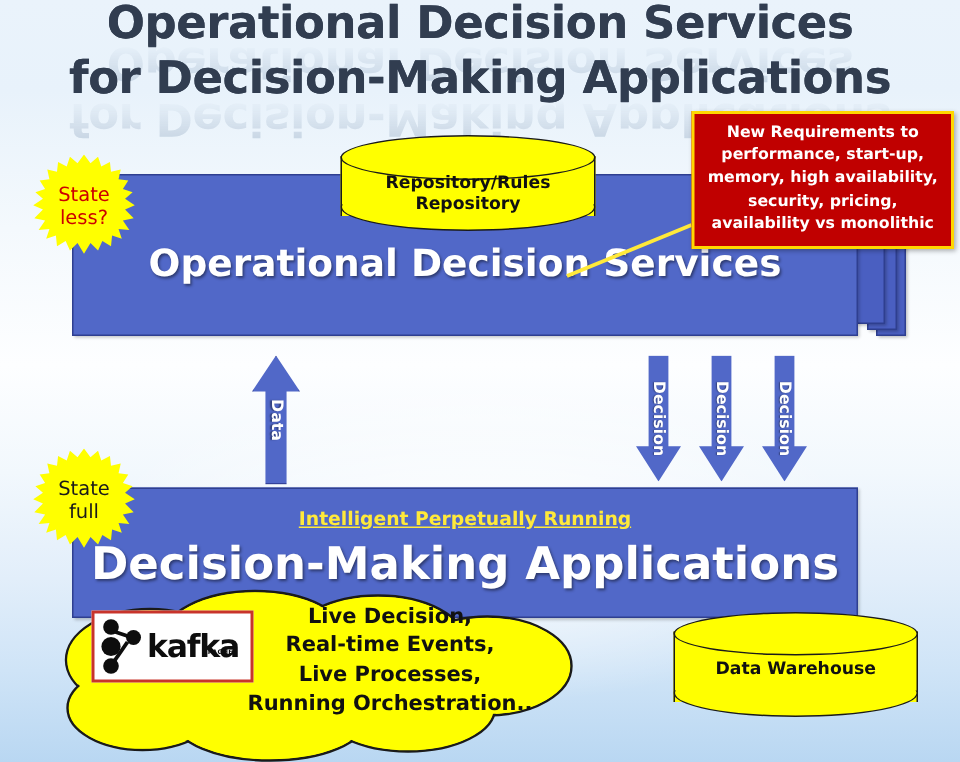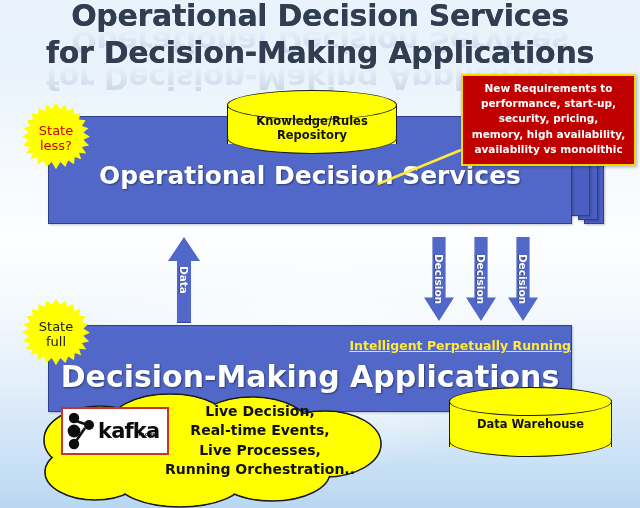--- a/index.html
+++ b/index.html
@@ -112,21 +112,21 @@
     height: 85px;
     background: #5168c8;
     border: 1px solid #2f3f90;
     box-shadow: 1px 1px 2px rgba(0,0,0,0.22);
   }
   #dma-sub {
     position: absolute;
     left: 0;
     right: 0;
     top: 12px;
-    text-align: right;
+    text-align: center;
     color: #ffe93a;
     font-size: 12.5px;
     font-weight: bold;
     text-decoration: underline;
     white-space: nowrap;
   }
   #dma-title {
     position: absolute;
     left: 0;
     right: 0;
@@ -325,34 +325,34 @@
 
   <div id="ods-band">
     <div id="ods-title">Operational Decision Services</div>
   </div>
 
   <div class="cylinder" style="left:227px; top:90px; width:170px; height:68px; z-index:15;">
     <div class="cyl-body" style="top:14px; height:40px;"></div>
     <div class="cyl-bottom" style="top:32px; height:30px;"></div>
     <div class="cyl-top" style="top:0px; height:28px;"></div>
     <div class="cyl-label" style="top:24px;">
-      <div>Knowledge/Rules</div>
+      <div>Repository/Rules</div>
       <div>Repository</div>
     </div>
   </div>
 
   <svg id="leader-line" width="640" height="508">
     <line x1="461" y1="150" x2="378" y2="184" stroke="#ffe93a" stroke-width="2.5"></line>
   </svg>
 
   <div id="red-callout">
     <div>New Requirements to</div>
     <div>performance, start-up,</div>
+    <div>memory, high availability,</div>
     <div>security, pricing,</div>
-    <div>memory, high availability,</div>
     <div>availability vs monolithic</div>
   </div>
 
   <div class="starburst" style="left:20px; top:103px; width:72px; height:72px; z-index:18;">
     <div class="star-label" style="color:#cc0000;">
       <div>State</div>
       <div>less?</div>
     </div>
   </div>
 
@@ -425,20 +425,20 @@
         <line x1="11" y1="11" x2="20" y2="14"></line>
         <line x1="11" y1="31" x2="20" y2="18"></line>
       </g>
     </svg>
     <div style="position:relative; margin-left:1px;">
       <span id="kafka-apache">APACHE</span>
       <span id="kafka-word">kafka</span>
     </div>
   </div>
 
-  <div class="cylinder" style="left:449px; top:387px; width:163px; height:76px; z-index:22;">
+  <div class="cylinder" style="left:449px; top:408px; width:163px; height:76px; z-index:22;">
     <div class="cyl-body" style="top:13px; height:47px;"></div>
     <div class="cyl-bottom" style="top:38px; height:30px;"></div>
     <div class="cyl-top" style="top:0px; height:27px;"></div>
     <div class="cyl-label" style="top:30px;">Data Warehouse</div>
   </div>
 
 </div>
 
 </body></html>

